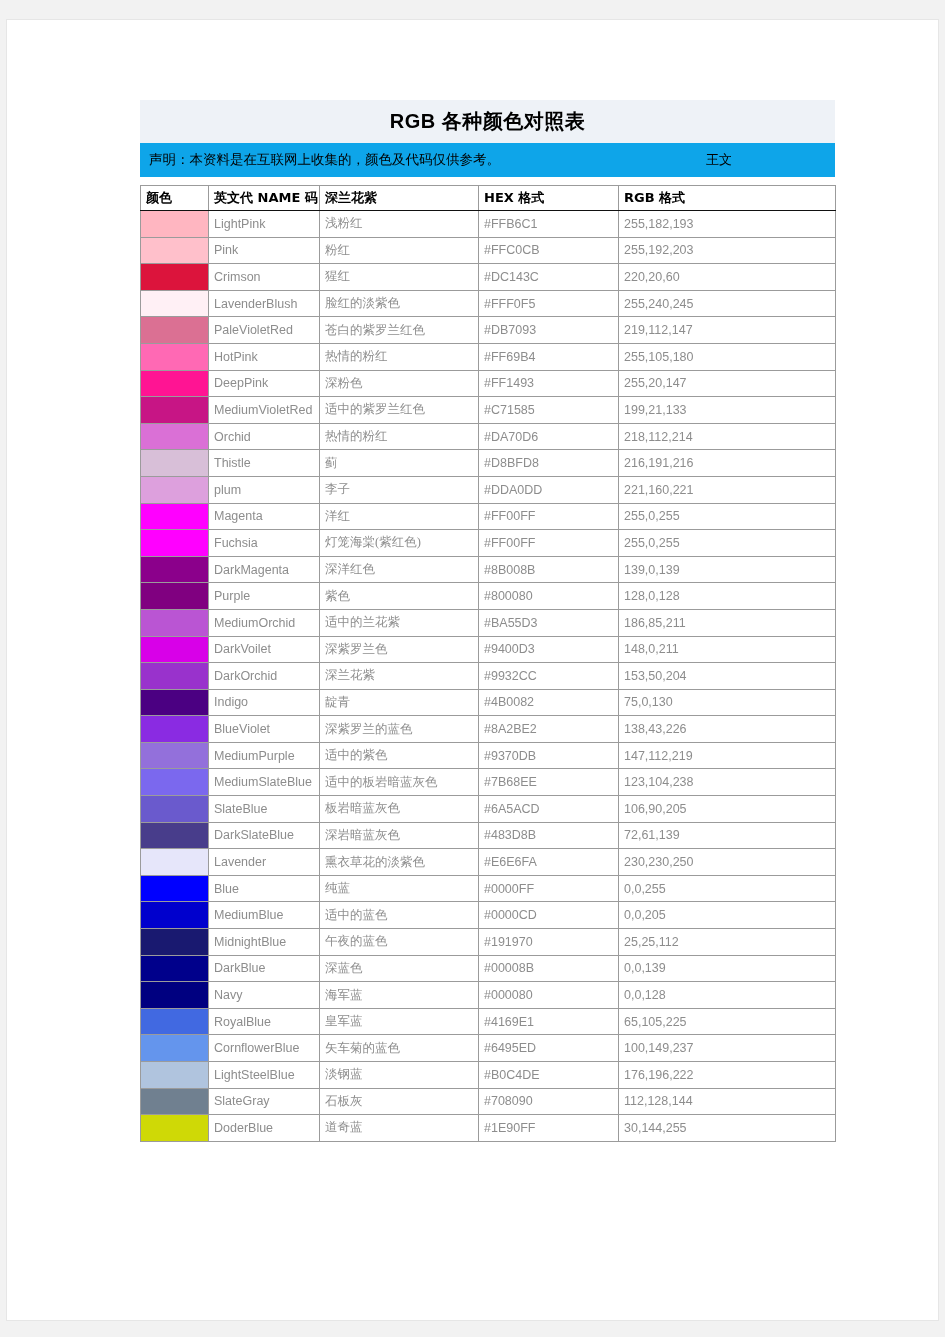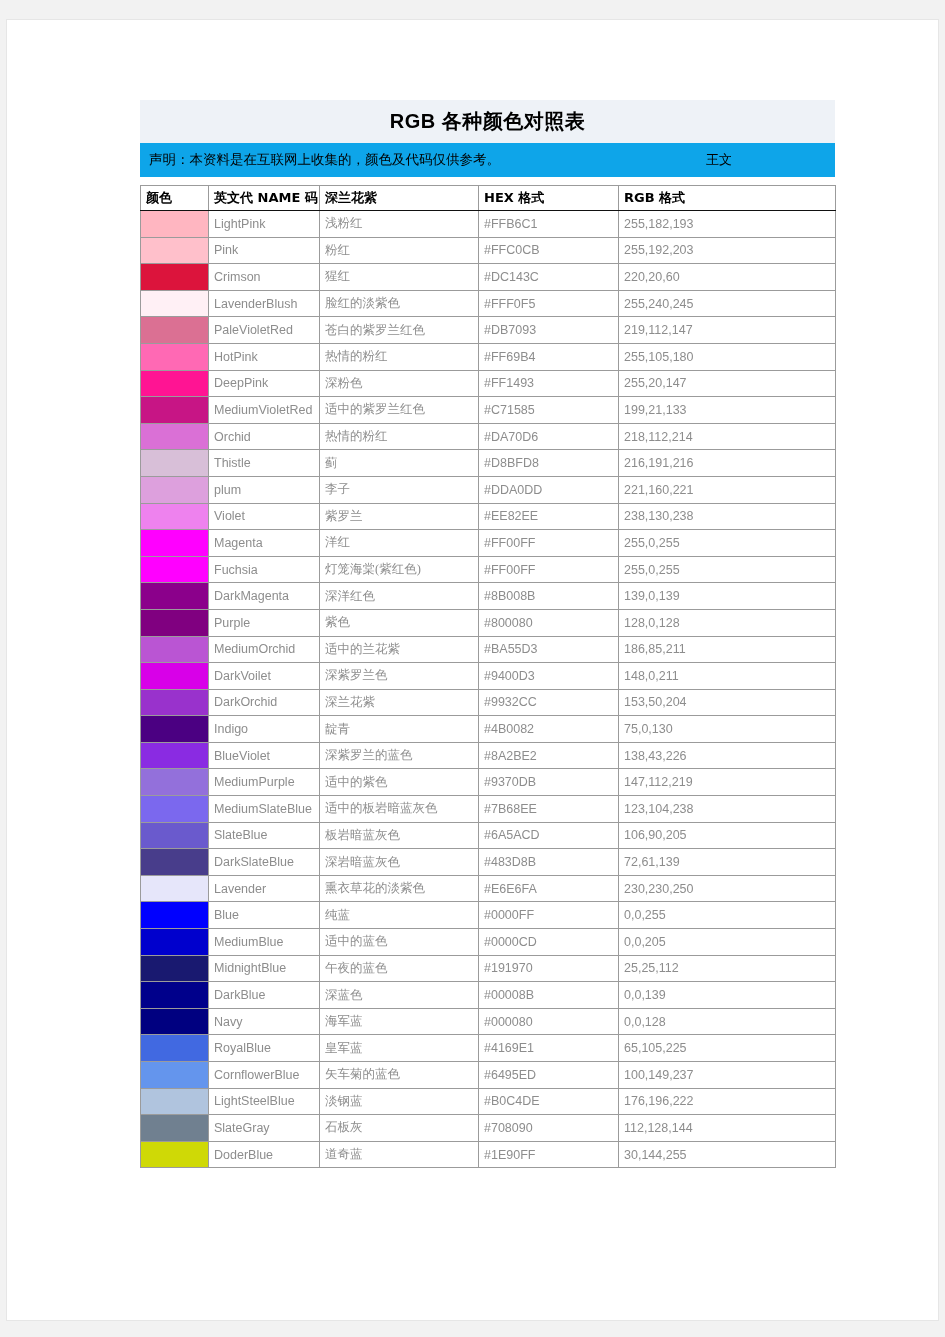--- a/index.html
+++ b/index.html
@@ -193,27 +193,20 @@
             <td>216,191,216</td>
           </tr>
           <tr>
             <td class="swatch" style="background: rgb(221, 160, 221);"></td>
             <td>plum</td>
             <td class="cn">李子</td>
             <td>#DDA0DD</td>
             <td>221,160,221</td>
           </tr>
           <tr>
-            <td class="swatch" style="background: rgb(238, 130, 238);"></td>
-            <td>Violet</td>
-            <td class="cn">紫罗兰</td>
-            <td>#EE82EE</td>
-            <td>238,130,238</td>
-          </tr>
-          <tr>
             <td class="swatch" style="background: rgb(255, 0, 255);"></td>
             <td>Magenta</td>
             <td class="cn">洋红</td>
             <td>#FF00FF</td>
             <td>255,0,255</td>
           </tr>
           <tr class="thick">
             <td class="swatch" style="background: rgb(255, 0, 255);"></td>
             <td>Fuchsia</td>
             <td class="cn">灯笼海棠(紫红色)</td>

